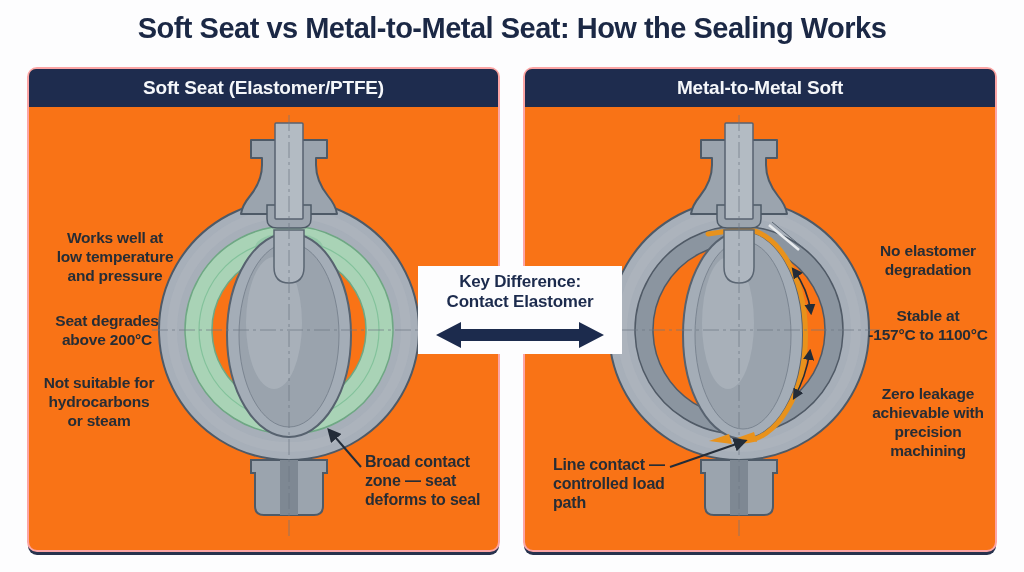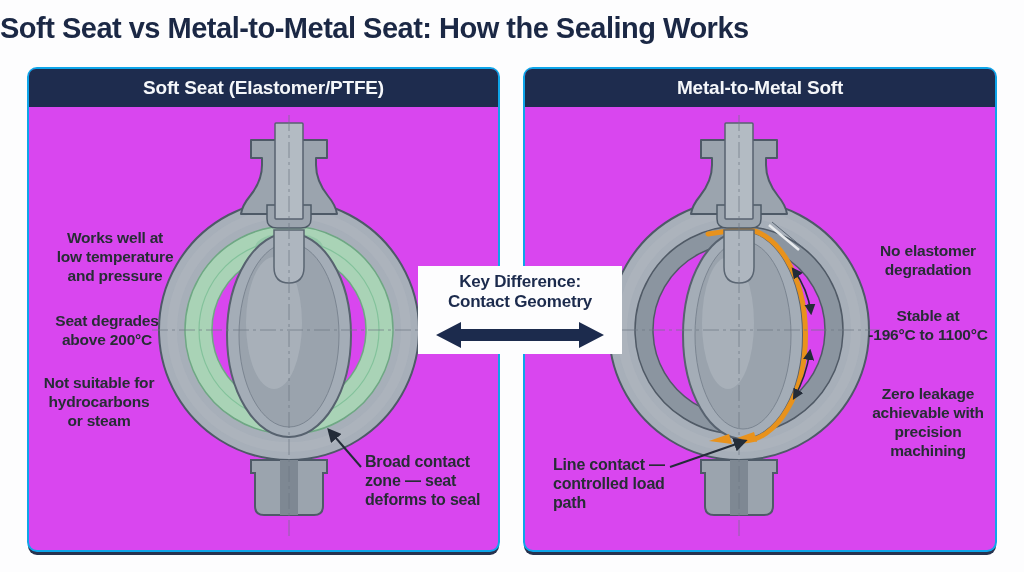--- a/index.html
+++ b/index.html
@@ -1,21 +1,21 @@
 <!DOCTYPE html>
 <html><head>
 <meta charset="utf-8">
 <style>
   html,body{margin:0;padding:0;background:#fdfdfe;}
   body{width:1024px;height:572px;position:relative;overflow:hidden;
        font-family:"Liberation Sans","DejaVu Sans",sans-serif;}
-  .title{position:absolute;top:12px;left:0;width:1024px;
+  .title{position:absolute;top:12px;left:0;width:1024px;text-align:center;
          font-size:29px;font-weight:bold;letter-spacing:-0.5px;color:#1b2845;}
-  .panel{position:absolute;top:67px;height:485px;background:#d946ef;
-         border:2px solid #0ea5e9;border-radius:10px;box-sizing:border-box;
+  .panel{position:absolute;top:67px;height:485px;background:#f97316;
+         border:2px solid #fca5a5;border-radius:10px;box-sizing:border-box;
          box-shadow:0 4px 0 -1px #27324e;}
   .panel.left{left:27px;width:473px;}
   .panel.right{left:523px;width:474px;}
   .panel-header{height:38px;background:#1e2c4e;border-radius:7px 7px 0 0;
          color:#f5f7fa;font-size:19px;font-weight:bold;text-align:center;
          line-height:38px;letter-spacing:-0.2px;}
   .valve-svg{position:absolute;left:0;top:38px;}
   .note{position:absolute;white-space:pre-line;text-align:center;
         font-size:15.5px;line-height:1.22;font-weight:bold;color:#272d35;
         letter-spacing:-0.2px;}
@@ -124,29 +124,29 @@
 
     <line x1="214" y1="8" x2="214" y2="432" stroke="#6d7682" stroke-width="1" stroke-dasharray="16 4 3 4" opacity="0.7"></line>
     <line x1="70" y1="223" x2="355" y2="223" stroke="#6d7682" stroke-width="1" stroke-dasharray="16 4 3 4" opacity="0.7"></line>
 
     <line x1="145" y1="360" x2="220" y2="334" stroke="#232c38" stroke-width="2" marker-end="url(#ahR)"></line>
   </svg>
 
   <div class="note" style="left:318px;top:173px;width:170px;">No elastomer
 degradation</div>
   <div class="note" style="left:318px;top:238px;width:170px;">Stable at
--196°C to 1100°C</div>
+-157°C to 1100°C</div>
   <div class="note" style="left:318px;top:299px;width:170px;margin-top:17px;">Zero leakage
 achievable with
 precision
 machining</div>
   <div class="callout" style="left:28px;top:386px;width:130px;">Line contact —
 controlled load
 path</div>
 </div>
 
 <div class="center-overlay">
   <div class="center-label">Key Difference:
-Contact Geometry</div>
+Contact Elastomer</div>
   <svg class="center-arrow" width="172" height="36" viewBox="0 0 172 36">
     <polygon points="2,18 27,5 27,12 145,12 145,5 170,18 145,31 145,24 27,24 27,31" fill="#1c2b4d"></polygon>
   </svg>
 </div>
 
 </body></html>

